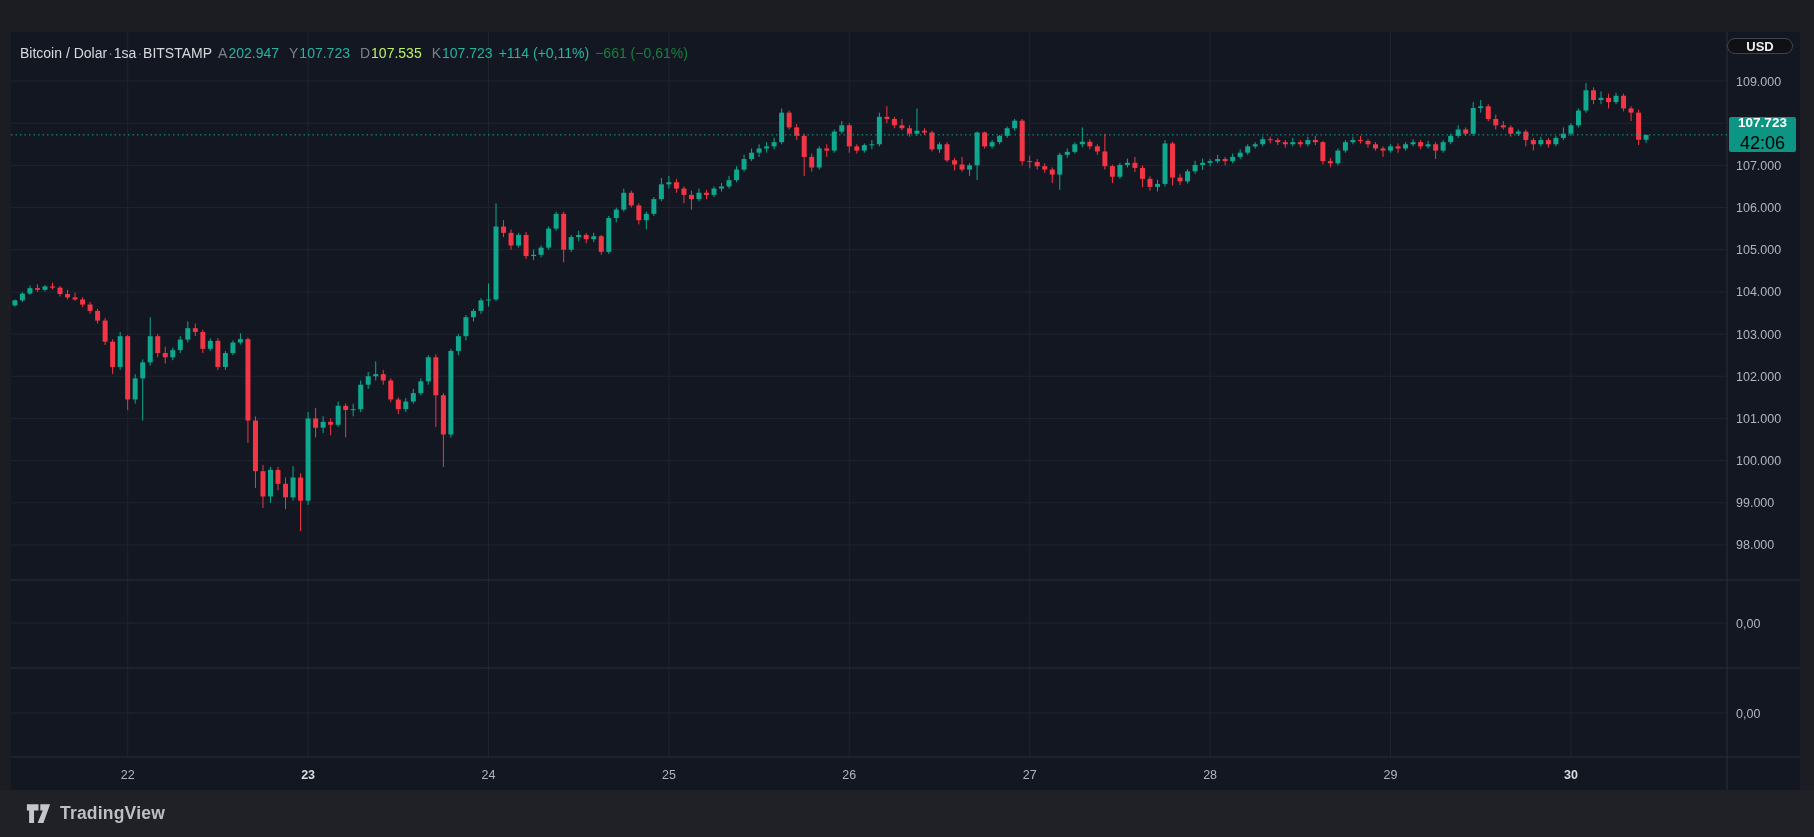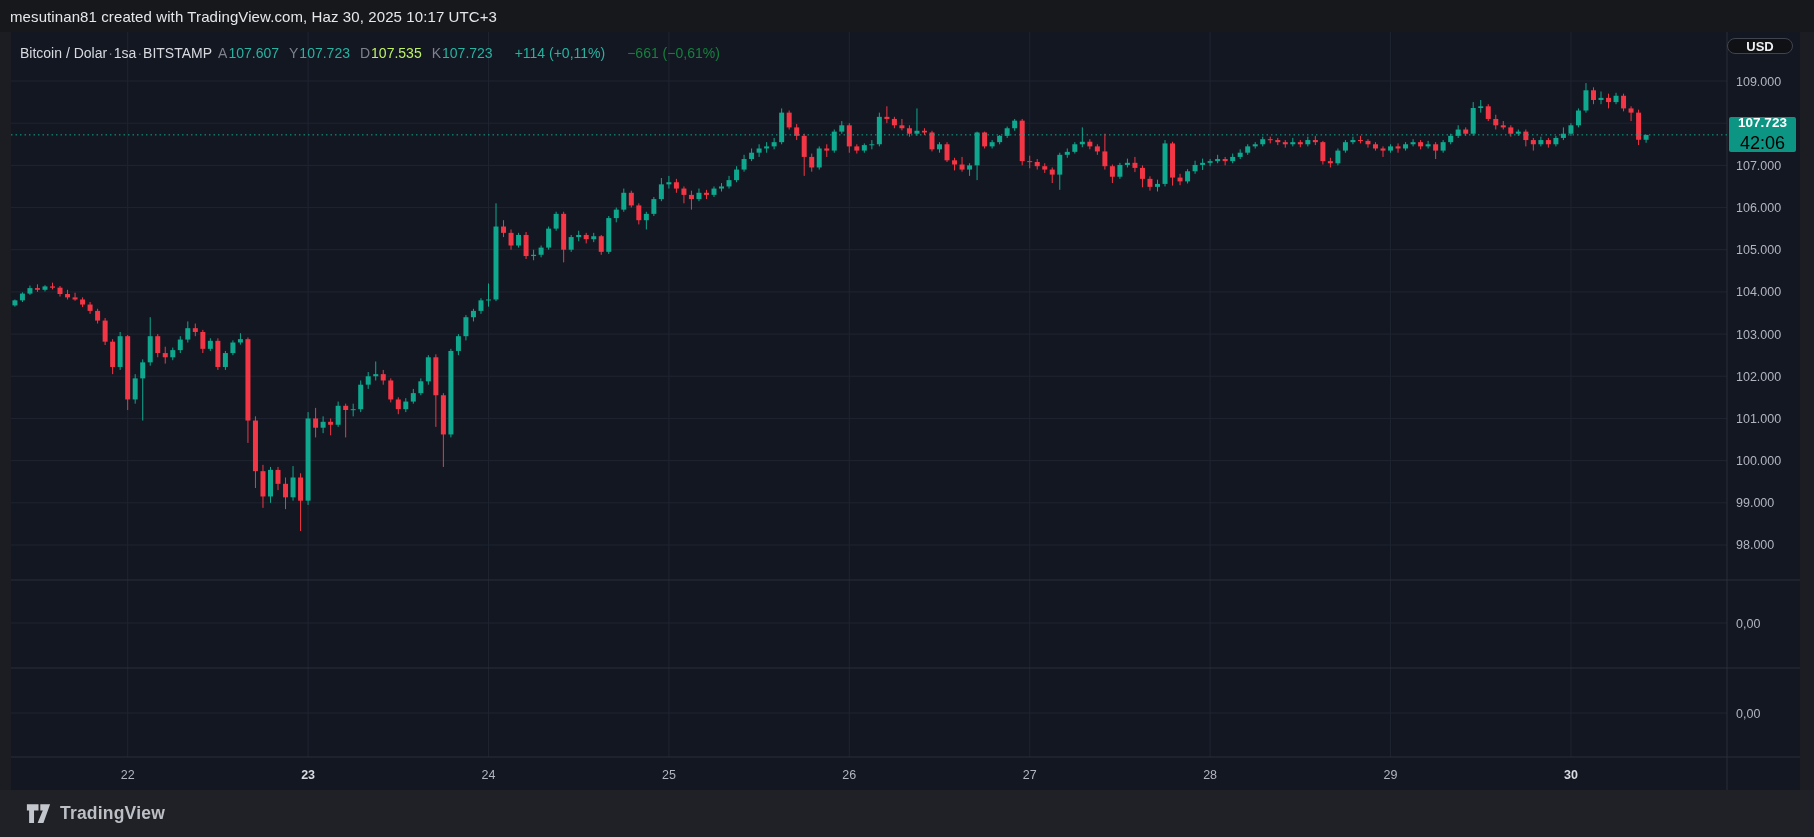--- a/index.html
+++ b/index.html
@@ -11,42 +11,39 @@
   .widget{position:absolute;left:11px;top:32px;width:1789px;height:758px;background:#131722;
           border-bottom:1px solid #262b36;}
   .widget svg{position:absolute;left:0;top:0;display:block;}
   .legend{position:absolute;left:9px;top:13px;display:flex;align-items:center;
           font-size:14px;white-space:nowrap;z-index:3;}
   .legend .sym{color:#d8dadf;}
   .legend .dot{color:#787b86;padding:0 1px;}
   .legend .ohlc{display:flex;gap:10px;margin-left:6px;}
   .legend .k{color:#7e828c;}
   .legend .v{margin-left:1px;}
-  .legend .chg{margin-left:22px;}
+  .legend .chg{margin-left:6px;}
   .currency-btn{position:absolute;top:6px;right:7px;width:66px;height:16px;border-radius:14px;
           background:#101114;border:1.5px solid #40444e;color:#eceef1;font-size:13px;font-weight:600;
           font-family:"Liberation Sans",sans-serif;display:flex;align-items:center;justify-content:center;
           cursor:pointer;z-index:4;}
   .price-tag{position:absolute;width:67px;height:35px;border-radius:2px;z-index:3;
           display:flex;flex-direction:column;align-items:center;justify-content:center;line-height:1.25;}
   .price-tag .p{color:#fff;font-size:13.5px;font-weight:700;}
   .price-tag .cd{color:#000000;font-size:18px;}
   .bottombar{position:absolute;left:0;top:790px;width:100%;height:47px;display:flex;align-items:center;
           padding-left:26px;box-sizing:border-box;gap:9px;background:#202126;}
   .bottombar .brand{color:#bcbfc6;font-size:17.5px;font-weight:600;letter-spacing:.2px;}
   .tv-ico{display:block;}
 </style>
 </head>
 <body>
 
 <div class="frame">
 
-  <div class="topbar">
-    <span>mesutinan81 created with TradingView.com, Haz 30, 2025 10:17 UTC+3</span>
-  </div>
 
   <div class="widget">
     <svg id="chart-svg" width="1789" height="758">
         <g>
           <line x1="0" y1="49" x2="1716" y2="49" stroke="#1f2431" stroke-width="1"></line>
           <line x1="0" y1="91.18" x2="1716" y2="91.18" stroke="#1f2431" stroke-width="1"></line>
           <line x1="0" y1="133.36" x2="1716" y2="133.36" stroke="#1f2431" stroke-width="1"></line>
           <line x1="0" y1="175.54000000000002" x2="1716" y2="175.54000000000002" stroke="#1f2431" stroke-width="1"></line>
           <line x1="0" y1="217.72" x2="1716" y2="217.72" stroke="#1f2431" stroke-width="1"></line>
           <line x1="0" y1="259.9" x2="1716" y2="259.9" stroke="#1f2431" stroke-width="1"></line>
@@ -982,21 +979,21 @@
         </g>
       </svg>
 
     <div class="legend">
       <span class="sym">Bitcoin / Dolar</span>
       <span class="dot">·</span>
       <span class="sym">1sa</span>
       <span class="dot">·</span>
       <span class="sym">BITSTAMP</span>
       <span class="ohlc" id="legend-ohlc">
-          <span><span class="k">A</span><span class="v" style="color: rgb(39, 179, 160);">107.607</span></span>
+          <span><span class="k">A</span><span class="v" style="color: rgb(39, 179, 160);">202.947</span></span>
           <span><span class="k">Y</span><span class="v" style="color: rgb(39, 179, 160);">107.723</span></span>
           <span><span class="k">D</span><span class="v" style="color: #bef264;">107.535</span></span>
           <span><span class="k">K</span><span class="v" style="color: rgb(39, 179, 160);">107.723</span></span>
         </span>
       <span class="chg" id="chg1" style="color: rgb(39, 179, 160);">+114 (+0,11%)</span>
       <span class="chg" id="chg2" style="color: #15803d;">−661 (−0,61%)</span>
     </div>
 
     <button class="currency-btn">USD</button>
 

